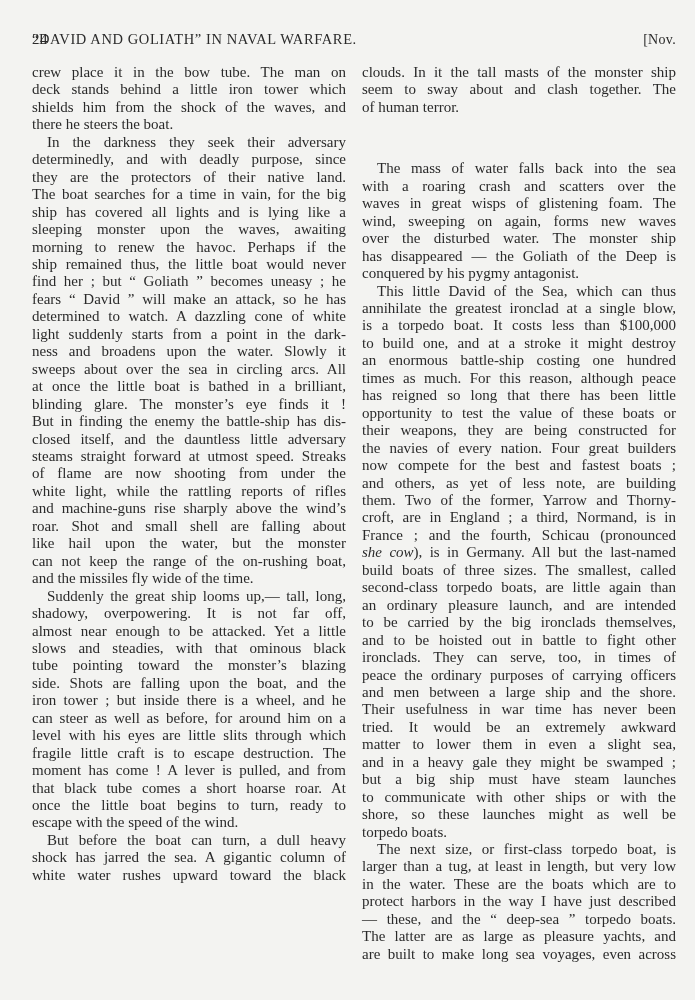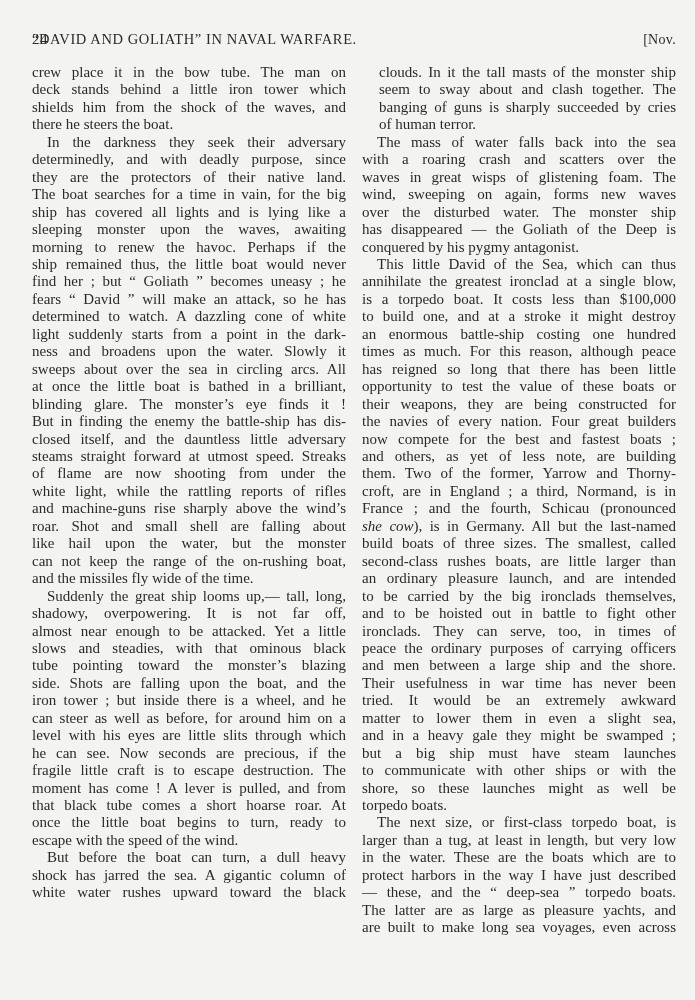--- a/index.html
+++ b/index.html
@@ -78,42 +78,40 @@
       <p style="text-indent: 0px;">
         <span class="line" style="padding-left: 15px;">Suddenly the great ship looms up,— tall, long,</span>
         <span class="line">shadowy, overpowering.  It is not far off,</span>
         <span class="line">almost near enough to be attacked.  Yet a little</span>
         <span class="line">slows and steadies, with that ominous black</span>
         <span class="line">tube pointing toward the monster’s blazing</span>
         <span class="line">side.  Shots are falling upon the boat, and the</span>
         <span class="line">iron tower ; but inside there is a wheel, and he</span>
         <span class="line">can steer as well as before, for around him on a</span>
         <span class="line">level with his eyes are little slits through which</span>
-        <span class="line">he can see.  Now seconds are precious, if the</span>
         <span class="line">fragile little craft is to escape destruction.  The</span>
         <span class="line">moment has come !  A lever is pulled, and from</span>
         <span class="line">that black tube comes a short hoarse roar.  At</span>
         <span class="line">once the little boat begins to turn, ready to</span>
         <span class="line last">escape with the speed of the wind.</span>
       </p>
       <p style="text-indent: 0px;">
         <span class="line" style="padding-left: 15px;">But before the boat can turn, a dull heavy</span>
         <span class="line">shock has jarred the sea.  A gigantic column of</span>
         <span class="line">white water rushes upward toward the black</span>
       </p>
     </div>
   <div class="col right" id="col-right">
-      <p class="cont" style="text-indent: 0px; margin-left: 17px;">
+      <p class="cont" style="text-indent: 0px;">
         <span class="line">clouds.  In it the tall masts of the monster ship</span>
         <span class="line">seem to sway about and clash together.  The</span>
-        <span class="line">banging of guns is sharply succeeded by cries</span>
         <span class="line last">of human terror.</span>
       </p>
       <p style="text-indent: 0px;">
-        <span class="line" style="padding-left: 15px;">The mass of water falls back into the sea</span>
+        <span class="line" style="padding-left: 15px; margin-top: 44px;">The mass of water falls back into the sea</span>
         <span class="line">with a roaring crash and scatters over the</span>
         <span class="line">waves in great wisps of glistening foam.  The</span>
         <span class="line">wind, sweeping on again, forms new waves</span>
         <span class="line">over the disturbed water.  The monster ship</span>
         <span class="line">has disappeared — the Goliath of the Deep is</span>
         <span class="line last">conquered by his pygmy antagonist.</span>
       </p>
       <p style="text-indent: 0px;">
         <span class="line" style="padding-left: 15px;">This little David of the Sea, which can thus</span>
         <span class="line">annihilate the greatest ironclad at a single blow,</span>
@@ -125,21 +123,21 @@
         <span class="line">opportunity to test the value of these boats or</span>
         <span class="line">their weapons, they are being constructed for</span>
         <span class="line">the navies of every nation.  Four great builders</span>
         <span class="line">now compete for the best and fastest boats ;</span>
         <span class="line">and others, as yet of less note, are building</span>
         <span class="line">them.  Two of the former, Yarrow and Thorny-</span>
         <span class="line">croft, are in England ; a third, Normand, is in</span>
         <span class="line">France ; and the fourth, Schicau (pronounced</span>
         <span class="line"><em>she cow</em>), is in Germany.  All but the last-named</span>
         <span class="line">build boats of three sizes.  The smallest, called</span>
-        <span class="line">second-class rushes boats, are little larger than</span>
+        <span class="line">second-class torpedo boats, are little again than</span>
         <span class="line">an ordinary pleasure launch, and are intended</span>
         <span class="line">to be carried by the big ironclads themselves,</span>
         <span class="line">and to be hoisted out in battle to fight other</span>
         <span class="line">ironclads.  They can serve, too, in times of</span>
         <span class="line">peace the ordinary purposes of carrying officers</span>
         <span class="line">and men between a large ship and the shore.</span>
         <span class="line">Their usefulness in war time has never been</span>
         <span class="line">tried.  It would be an extremely awkward</span>
         <span class="line">matter to lower them in even a slight sea,</span>
         <span class="line">and in a heavy gale they might be swamped ;</span>

